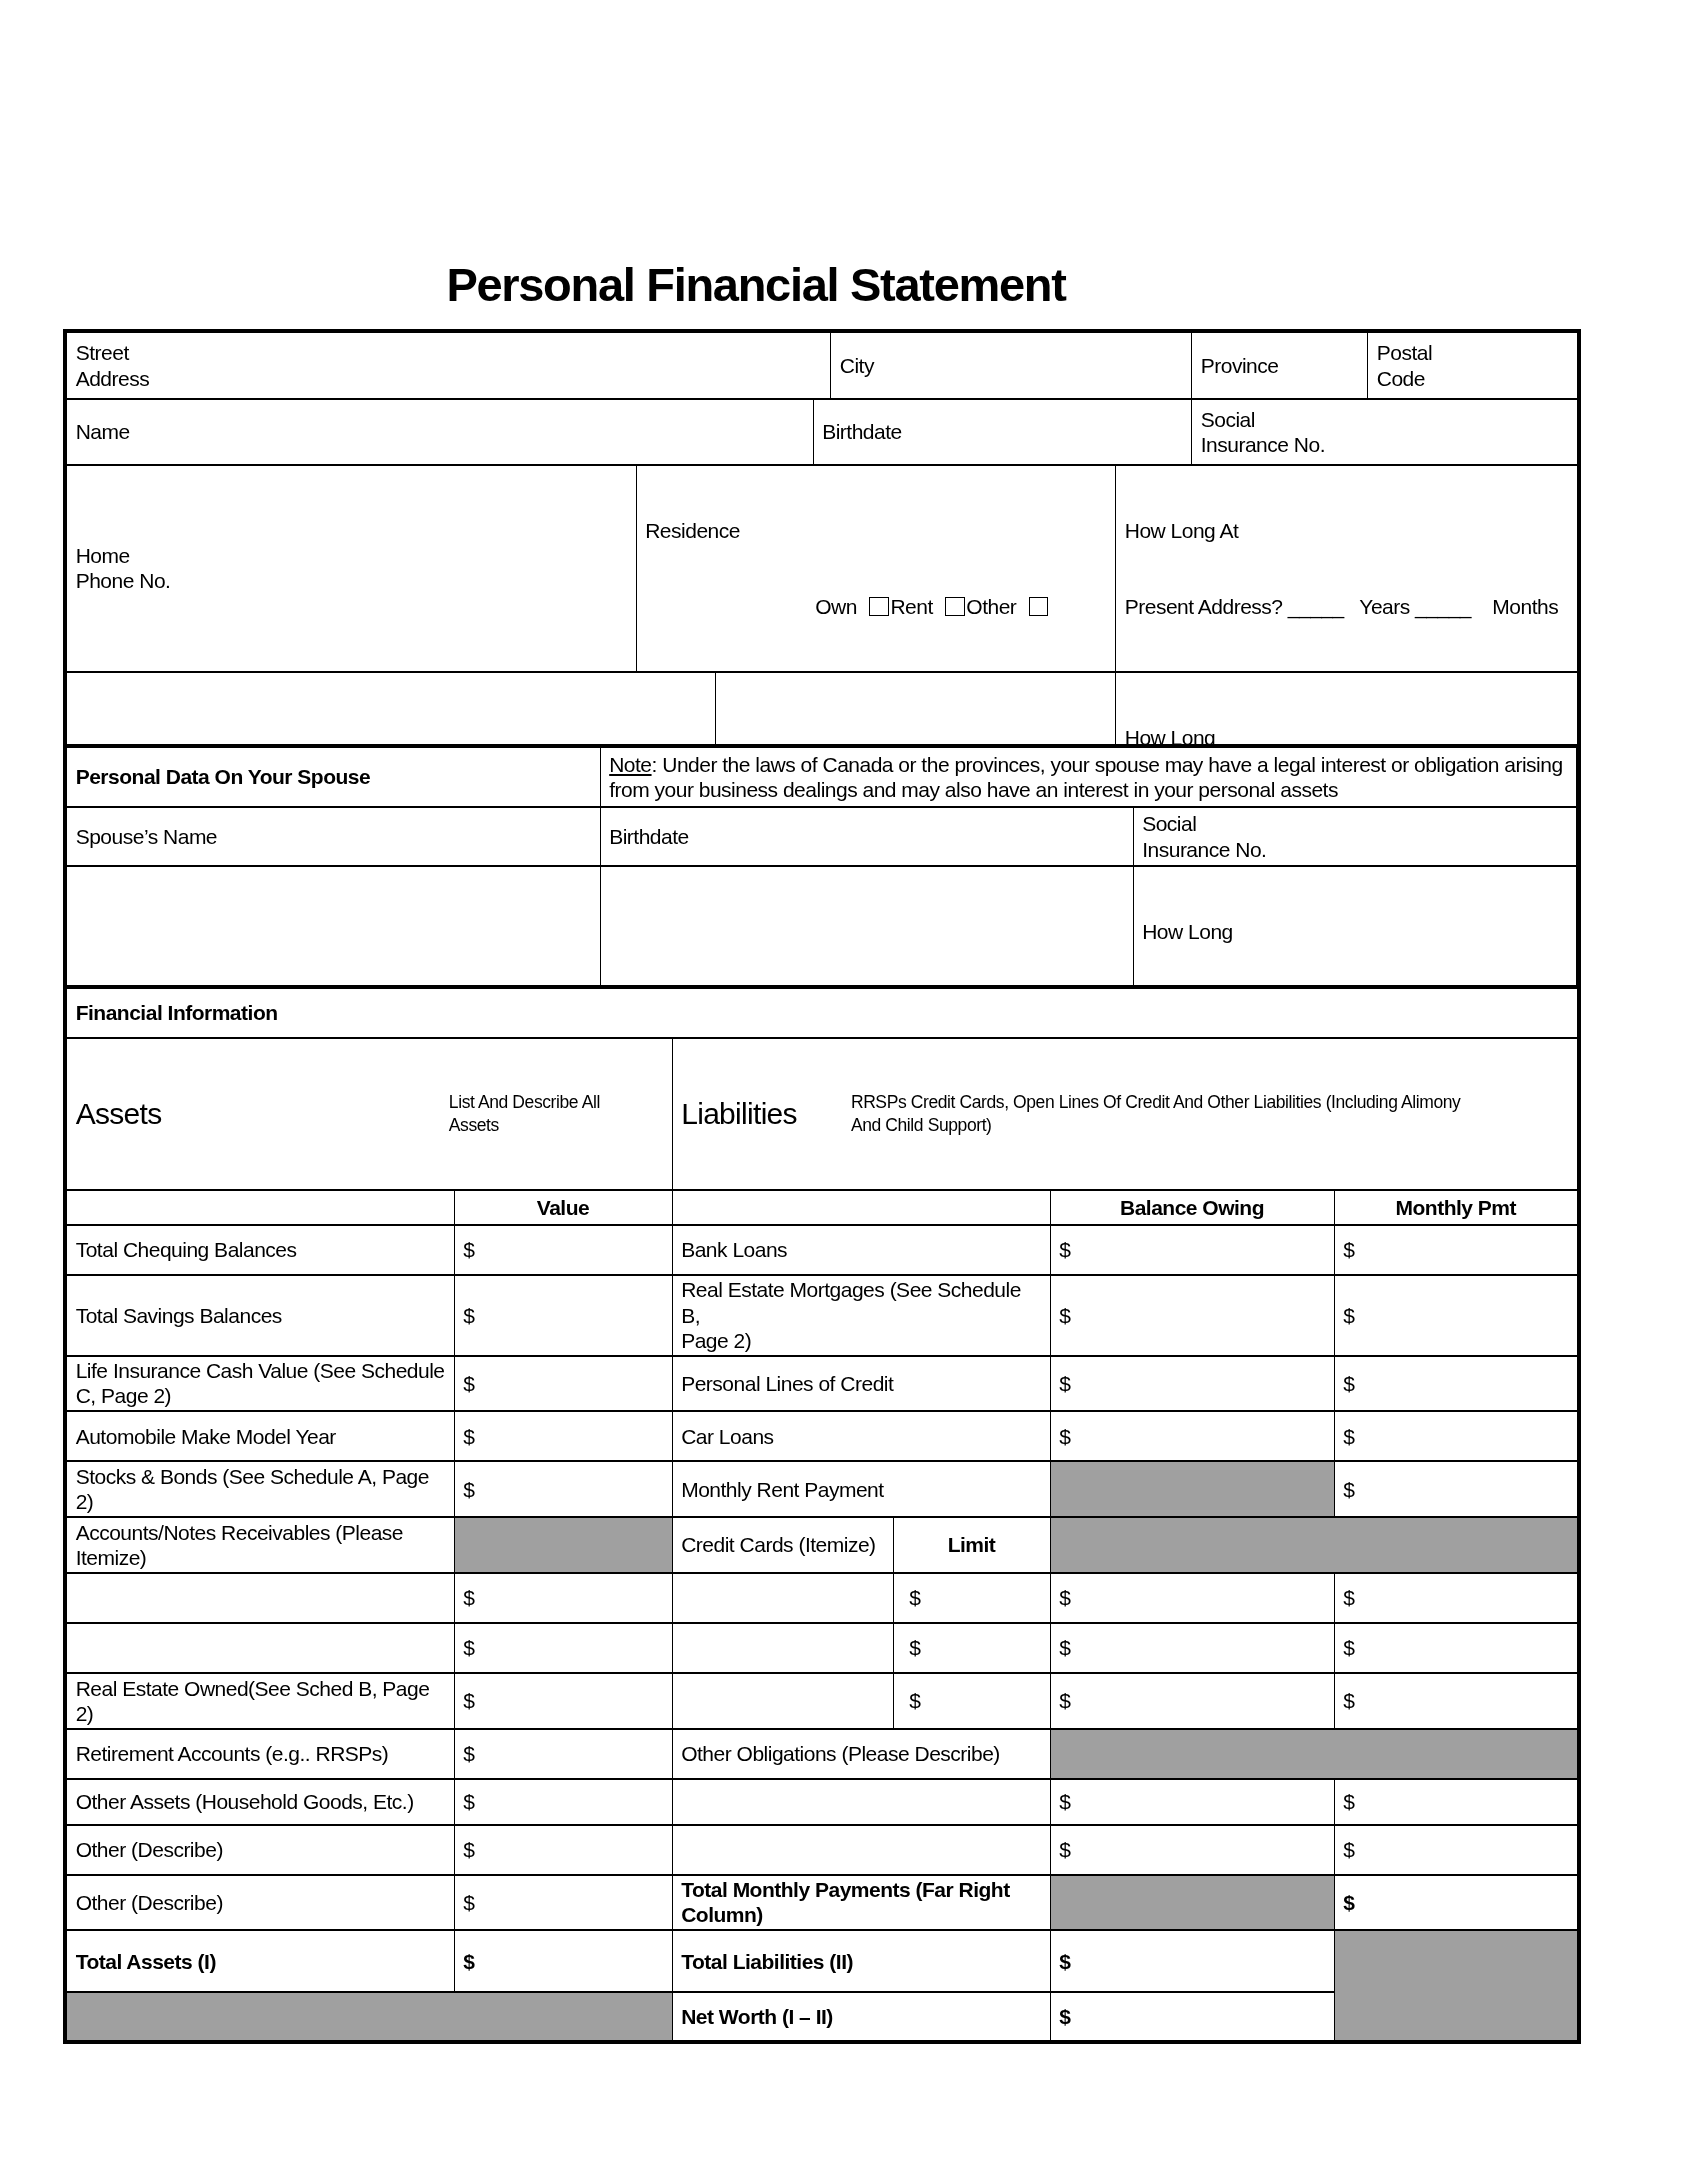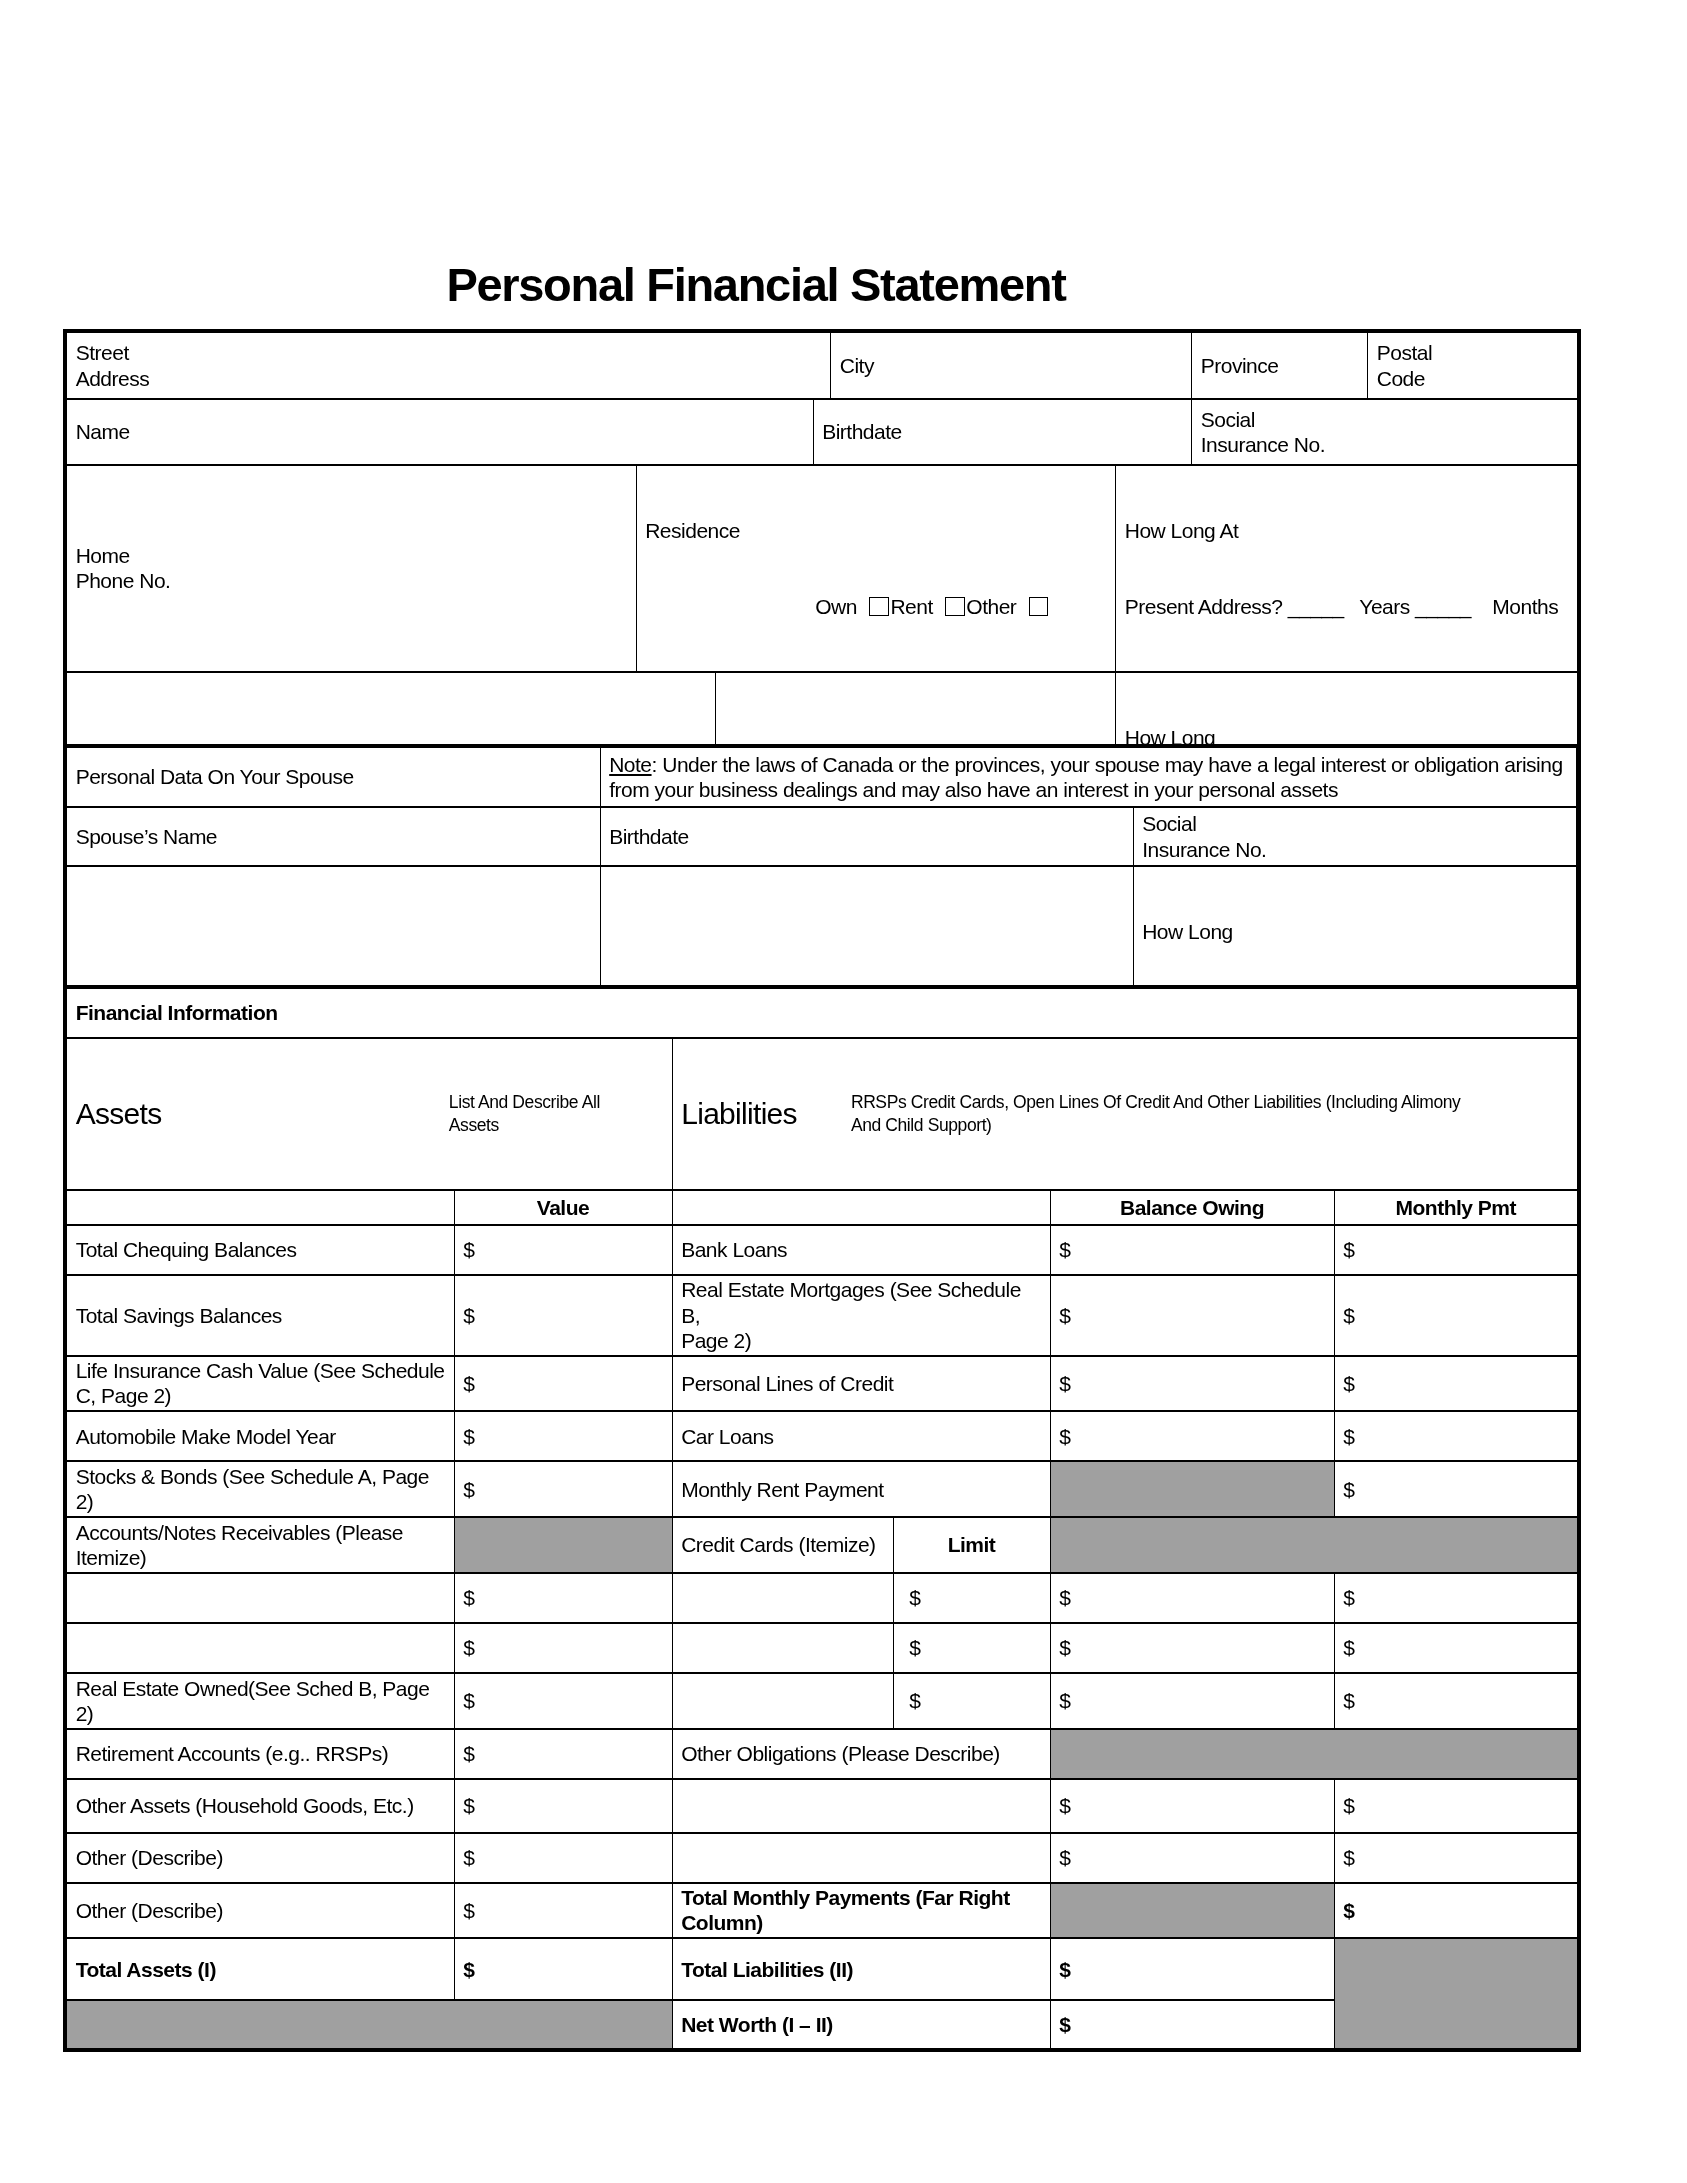--- a/index.html
+++ b/index.html
@@ -23,21 +23,21 @@
   }
   .t1 { top:329px; width:1514px; }
   .t2 { top:744px; width:1514px; }
   .t3 { top:985px; width:1514px; }
   .t3 td { font-size:19px; letter-spacing:-0.3px; }
   .b { font-weight:bold; }
   .ctr { text-align:center; }
   .gray { background:#a0a0a0; }
   .d { vertical-align:top; padding-top:3.5px; padding-left:10.5px; font-size:21px; }
   .big { font-size:30px; letter-spacing:-0.7px; line-height:1.05; }
-  .hspouse { font-size:30px; font-weight:normal; letter-spacing:-0.7px; }
+  .hspouse { font-size:30px; font-weight:bold; letter-spacing:-0.7px; }
   .hfin { font-size:27px; font-weight:bold; letter-spacing:-0.5px; }
   .note { font-size:17.5px; letter-spacing:-0.4px; line-height:1.3; }
   .u { text-decoration:underline; }
   .cb {
     display:inline-block; width:17.5px; height:17.5px; border:1.7px solid #000;
     background:#fff; vertical-align:-2.6px;
   }
   .cb.res { margin:0 1.7px 0 7px; }
   .cb.mar { margin:0 21px 0 8.7px; }
   .indent { padding-left:170px; }
@@ -251,21 +251,21 @@
       <td class="d" style="padding-left:15.7px">$</td>
       <td class="d">$</td>
       <td class="d">$</td>
     </tr>
     <tr style="height:50px">
       <td>Retirement Accounts (e.g.. RRSPs)</td>
       <td class="d">$</td>
       <td colspan="2">Other Obligations (Please Describe)</td>
       <td colspan="2" class="gray"></td>
     </tr>
-    <tr style="height:54px">
+    <tr style="height:46px">
       <td>Other Assets (Household Goods, Etc.)</td>
       <td class="d">$</td>
       <td colspan="2"></td>
       <td class="d">$</td>
       <td class="d">$</td>
     </tr>
     <tr style="height:50px">
       <td>Other (Describe)</td>
       <td class="d">$</td>
       <td colspan="2"></td>

